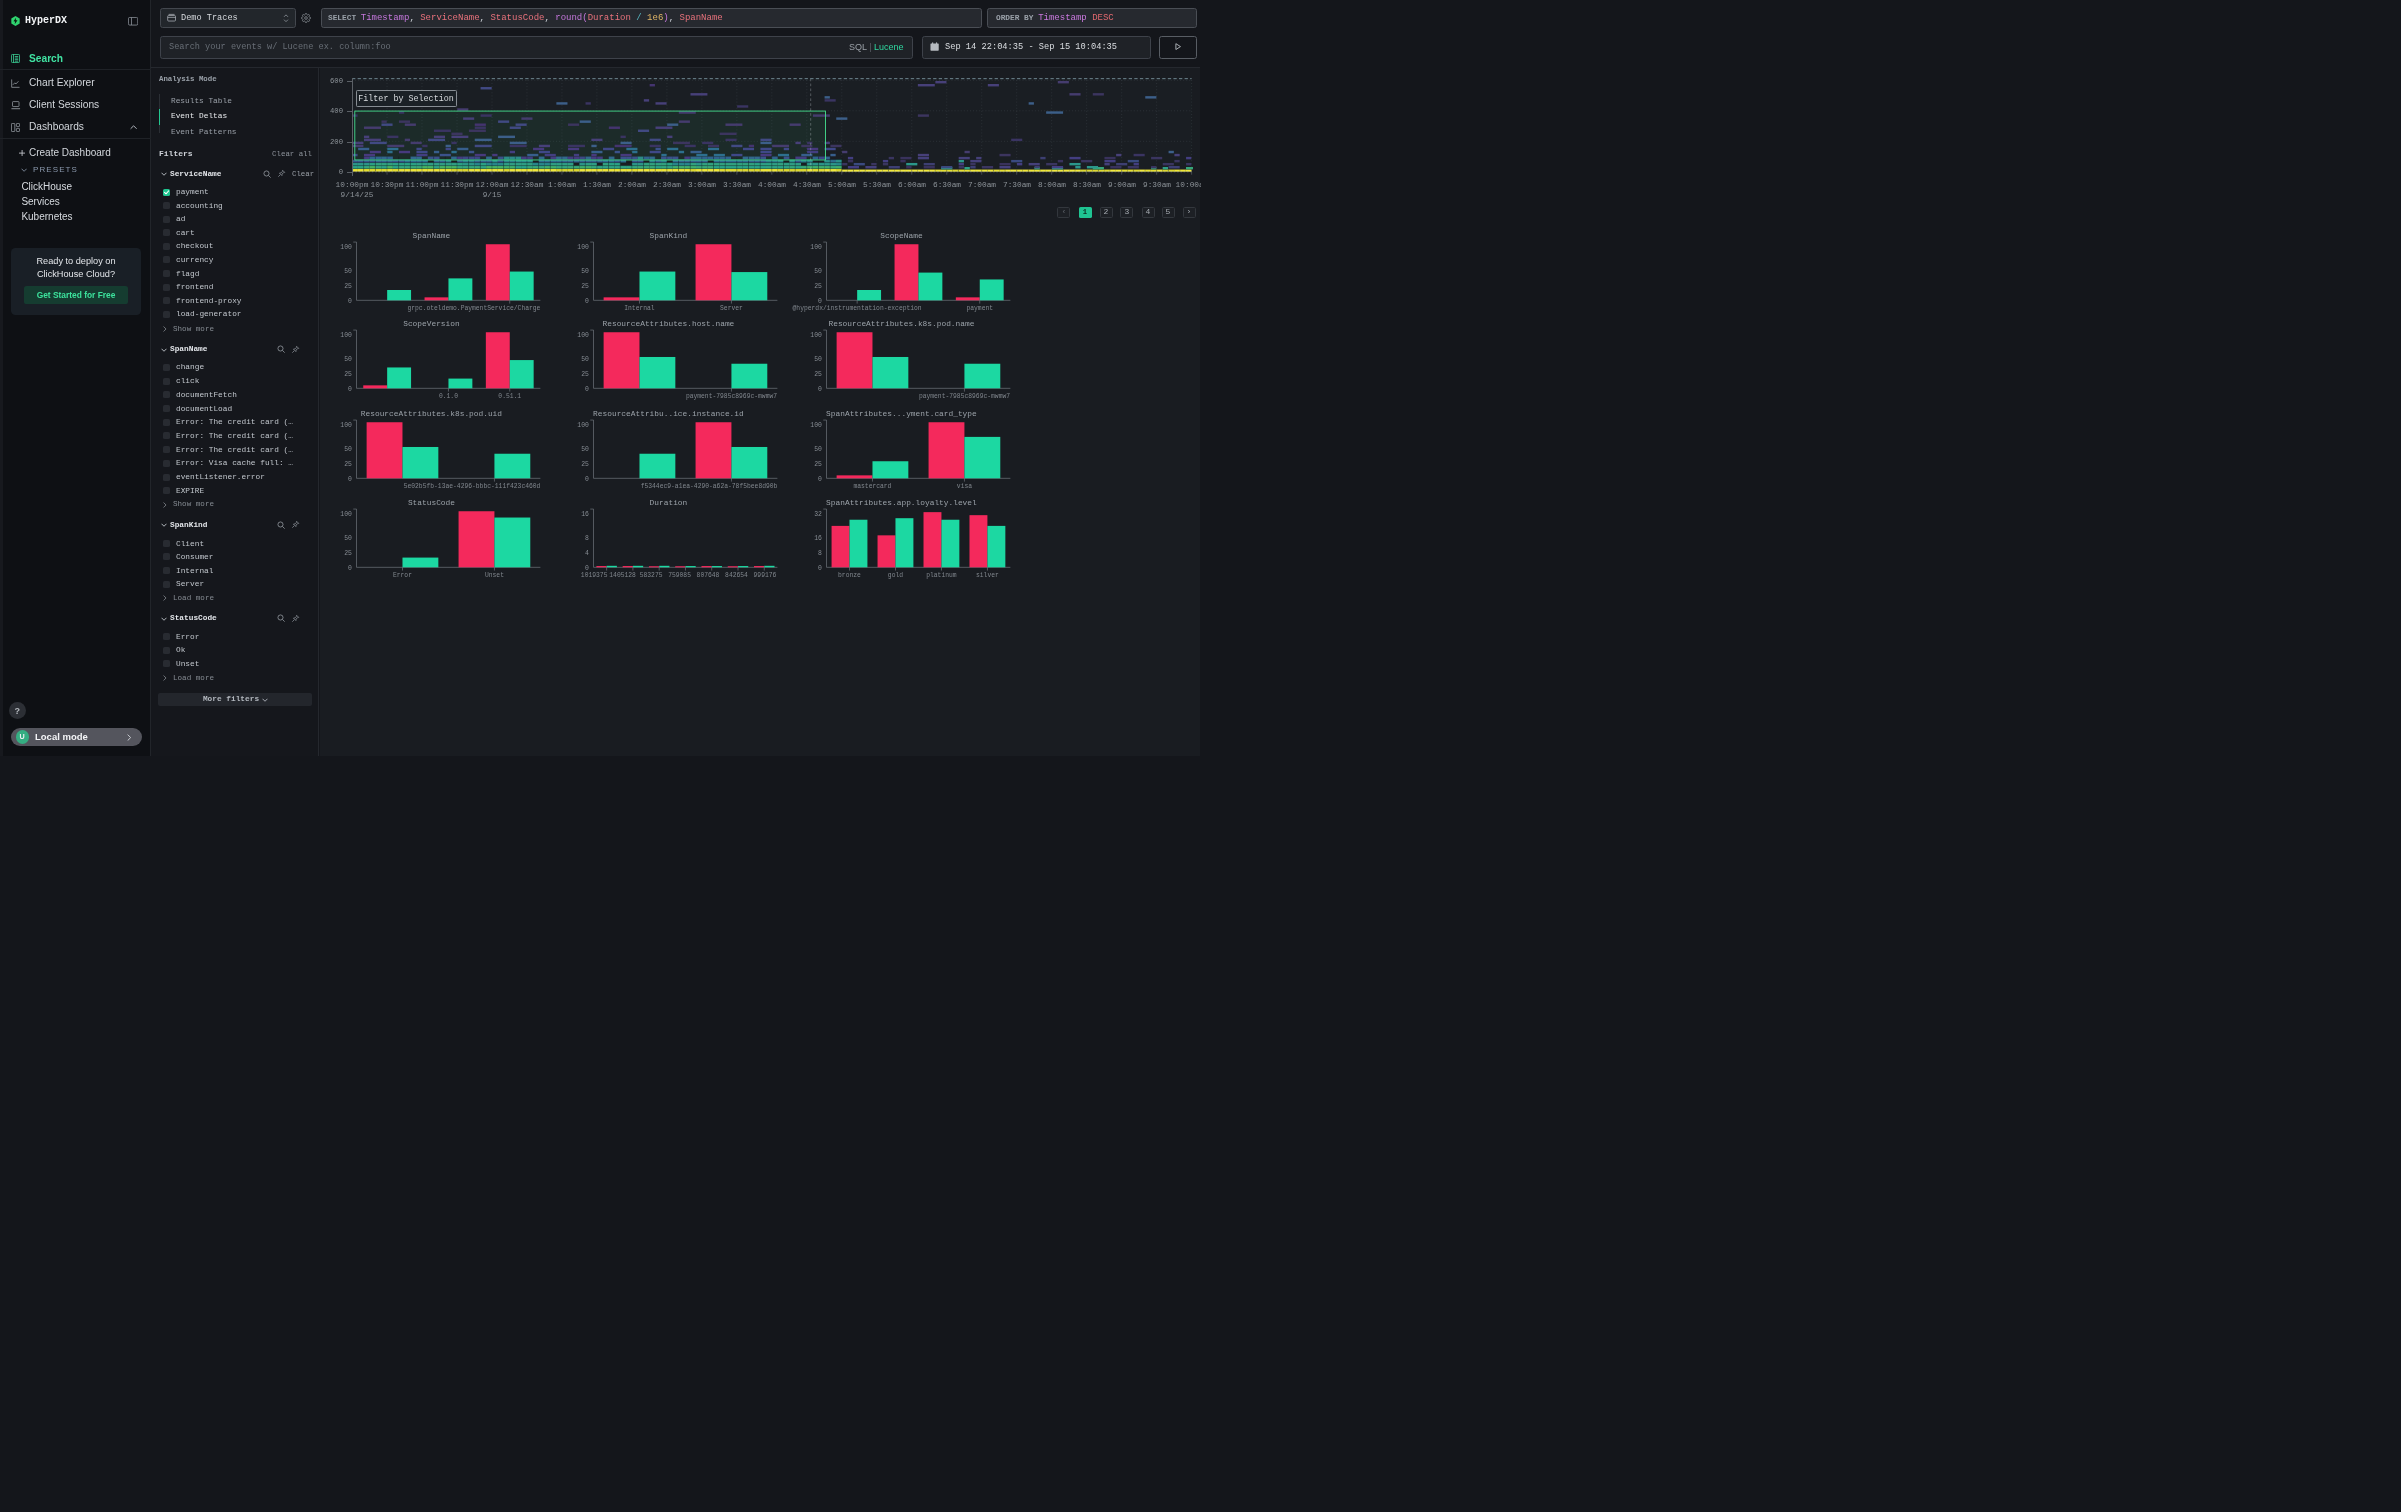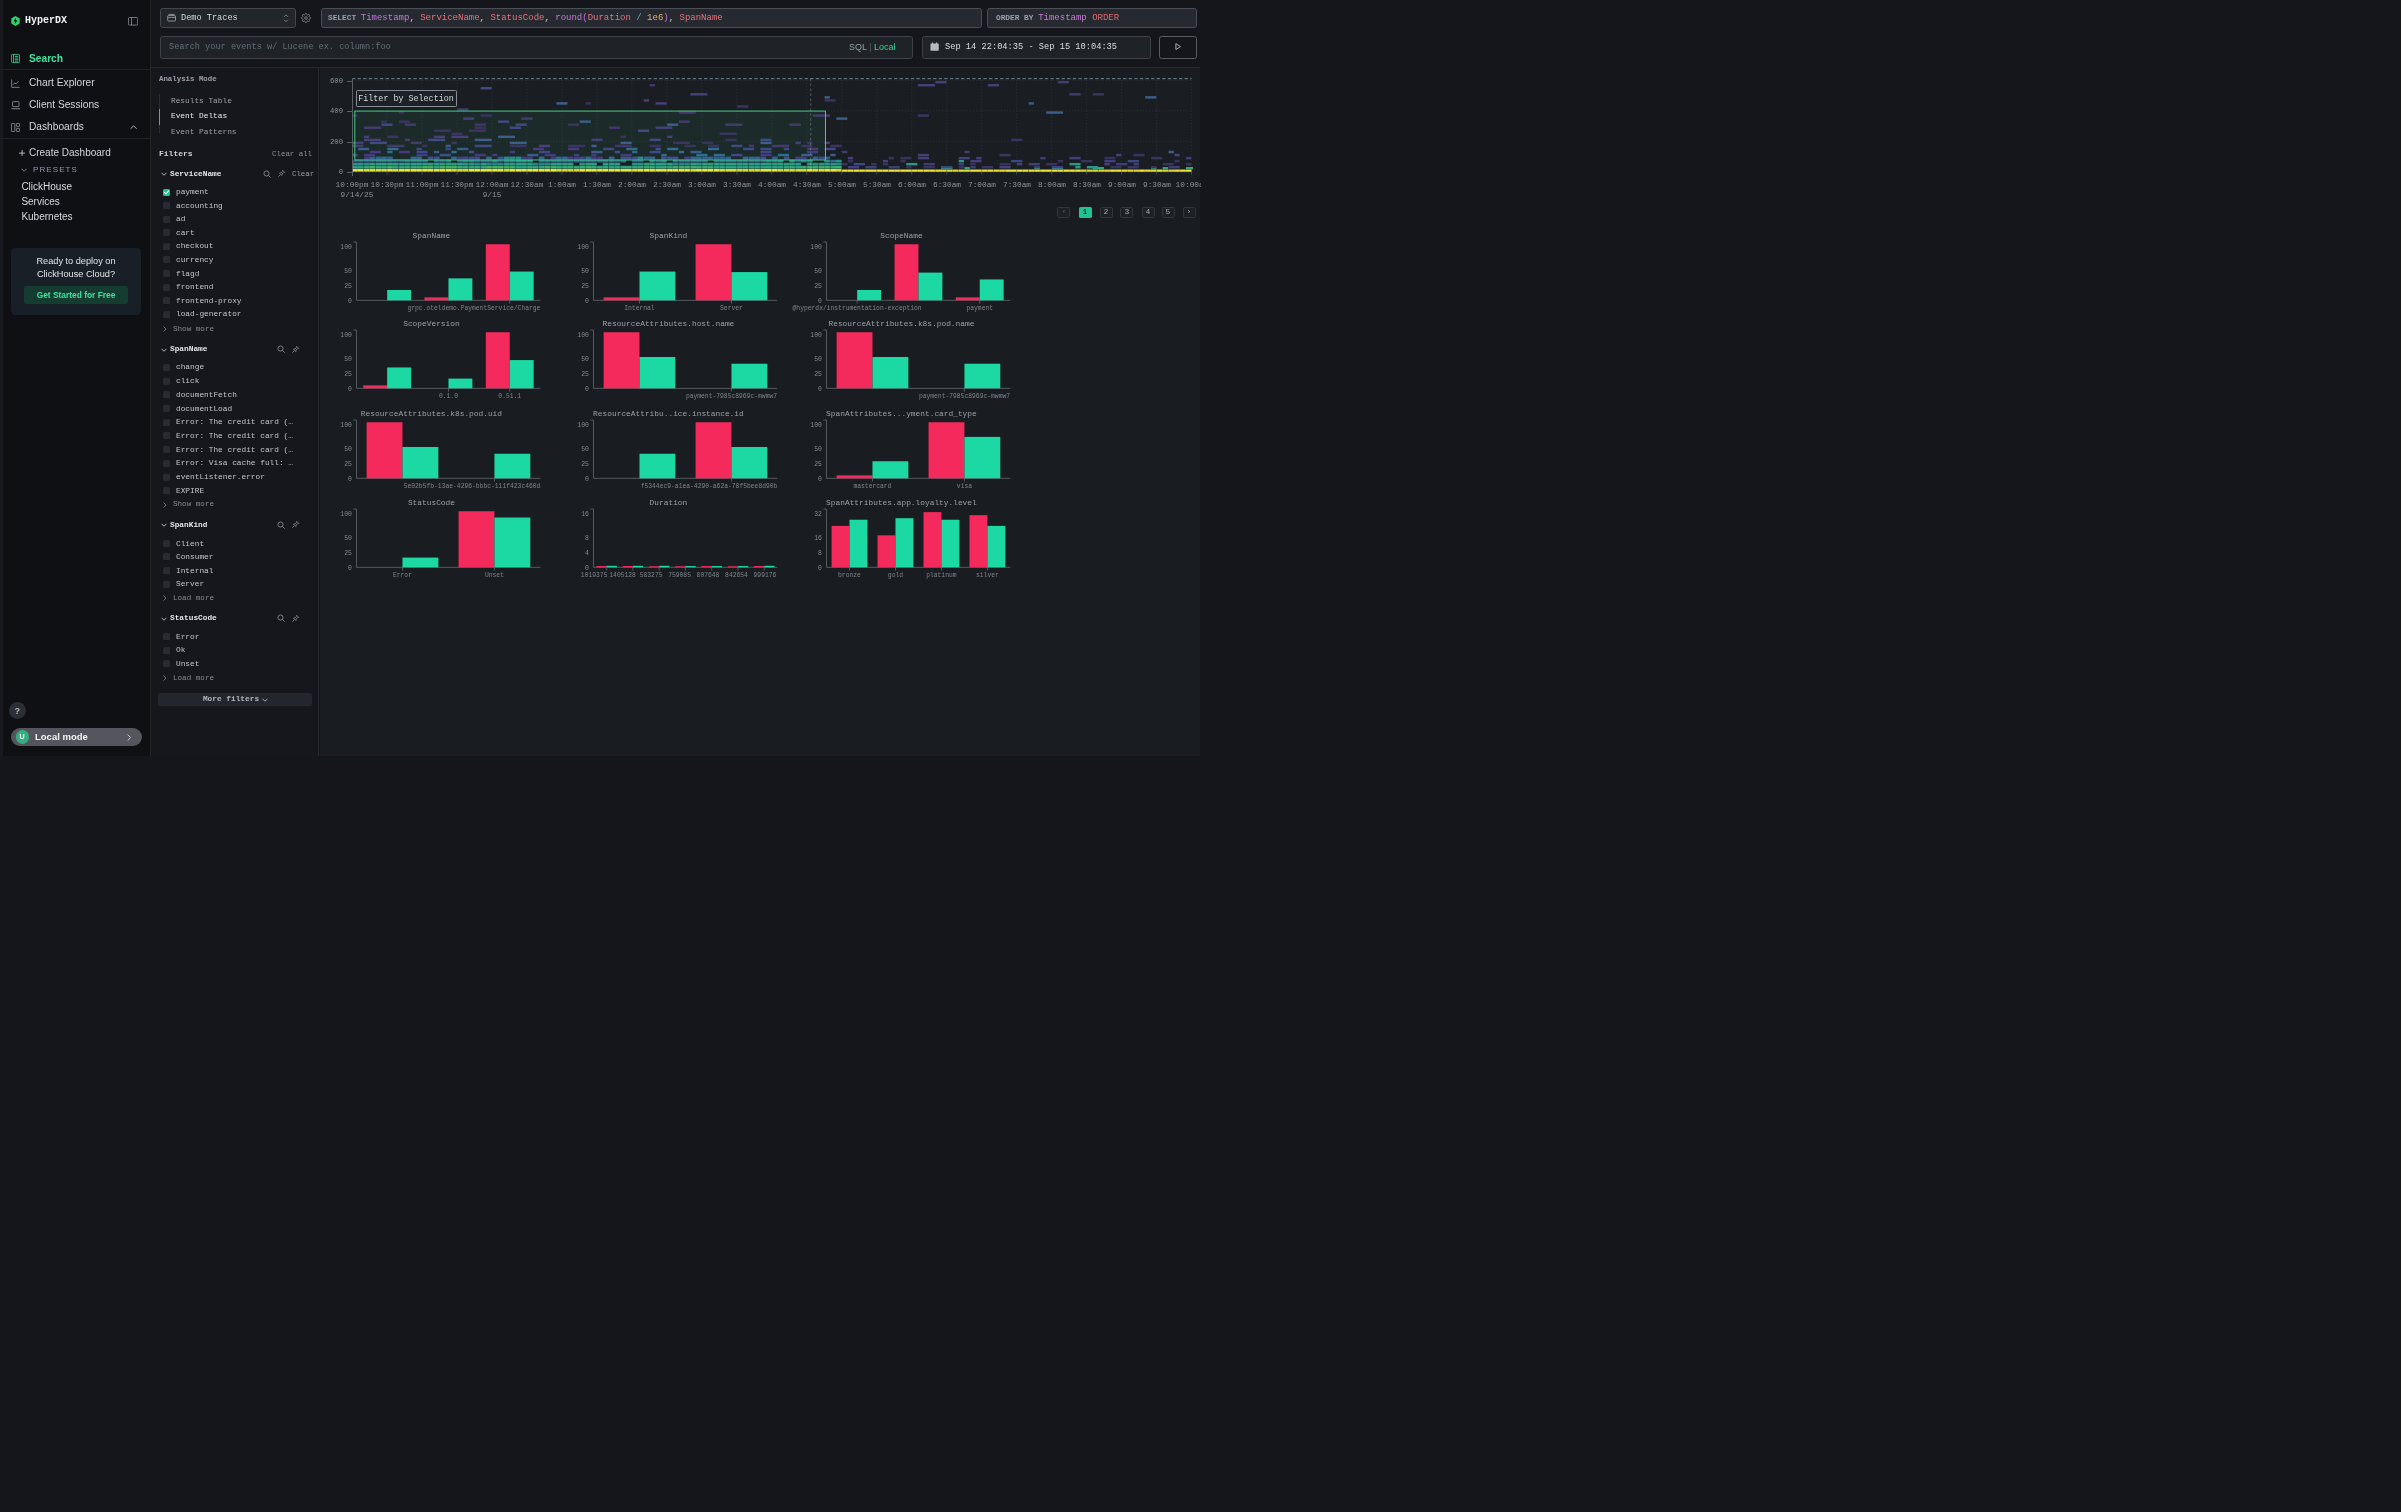--- a/index.html
+++ b/index.html
@@ -94,24 +94,24 @@
       <path d="M1.5 5 L5 1.5 L8.5 5"></path>
     <path d="M1.5 10 L5 13.5 L8.5 10"></path>
     </svg>
 <svg class="abs" style="left:301px;top:13px" width="10" height="10" viewBox="0 0 24 24" fill="none" stroke="#8e949b" stroke-width="1.8">
       <circle cx="12" cy="12" r="3.2"></circle>
       <path d="M19.4 15a1.65 1.65 0 0 0 .33 1.82l.06.06a2 2 0 0 1-2.83 2.83l-.06-.06a1.65 1.65 0 0 0-1.82-.33 1.65 1.65 0 0 0-1 1.51V21a2 2 0 0 1-4 0v-.09A1.65 1.65 0 0 0 9 19.4a1.65 1.65 0 0 0-1.82.33l-.06.06a2 2 0 0 1-2.83-2.83l.06-.06a1.65 1.65 0 0 0 .33-1.82 1.65 1.65 0 0 0-1.51-1H3a2 2 0 0 1 0-4h.09A1.65 1.65 0 0 0 4.6 9a1.65 1.65 0 0 0-.33-1.82l-.06-.06a2 2 0 0 1 2.83-2.83l.06.06a1.65 1.65 0 0 0 1.82.33H9a1.65 1.65 0 0 0 1-1.51V3a2 2 0 0 1 4 0v.09a1.65 1.65 0 0 0 1 1.51 1.65 1.65 0 0 0 1.82-.33l.06-.06a2 2 0 0 1 2.83 2.83l-.06.06a1.65 1.65 0 0 0-.33 1.82V9a1.65 1.65 0 0 0 1.51 1H21a2 2 0 0 1 0 4h-.09a1.65 1.65 0 0 0-1.51 1z"></path>
     </svg>
 <div class="ibox" style="left:321px;top:8.2px;width:661px;height:19.4px;background:#26292f;border-color:#4a4e55;"></div>
 <div class="lbl mono" style="left:328px;top:18px;line-height:0;font-size:9px;color:#c9ced4;font-weight:400;z-index:6;"><span style="color:#9aa1a9;font-weight:700;font-size:7.8px">SELECT&nbsp;</span><span style="color:#c678dd">Timestamp</span><span style="color:#c9ced4">, </span><span style="color:#e8727c">ServiceName</span><span style="color:#c9ced4">, </span><span style="color:#e8727c">StatusCode</span><span style="color:#c9ced4">, </span><span style="color:#c678dd">round(</span><span style="color:#e8727c">Duration</span><span style="color:#56b6c2"> / </span><span style="color:#e0b566">1e6</span><span style="color:#c678dd">)</span><span style="color:#c9ced4">, </span><span style="color:#e8727c">SpanName</span></div>
 <div class="ibox" style="left:987px;top:8.2px;width:210px;height:19.4px;background:#26292f;border-color:#4a4e55;"></div>
-<div class="lbl mono" style="left:996px;top:18px;line-height:0;font-size:9px;color:#c9ced4;font-weight:400;z-index:6;"><span style="color:#9aa1a9;font-weight:700;font-size:7.8px">ORDER BY&nbsp;</span><span style="color:#cb7ae0">Timestamp </span><span style="color:#e2696f">ORDER</span></div>
+<div class="lbl mono" style="left:996px;top:18px;line-height:0;font-size:9px;color:#c9ced4;font-weight:400;z-index:6;"><span style="color:#9aa1a9;font-weight:700;font-size:7.8px">ORDER BY&nbsp;</span><span style="color:#cb7ae0">Timestamp </span><span style="color:#e2696f">DESC</span></div>
 <div class="ibox row2box" style="left:160px;top:36px;width:753px;height:23px;"></div>
 <div class="lbl mono" style="left:169px;top:47px;line-height:0;font-size:8.6px;color:#686e76;font-weight:400;z-index:6;">Search your events w/ Lucene ex. column:foo</div>
-<div class="lbl sans" style="left:849px;top:47px;line-height:0;font-size:9px;color:#9aa0a7;font-weight:400;z-index:6;"><span style="color:#9aa0a7">SQL</span> <span style="color:#5a5f66">|</span> <span style="color:#2fd79f">Local</span></div>
+<div class="lbl sans" style="left:849px;top:47px;line-height:0;font-size:9px;color:#9aa0a7;font-weight:400;z-index:6;"><span style="color:#9aa0a7">SQL</span> <span style="color:#5a5f66">|</span> <span style="color:#2fd79f">Lucene</span></div>
 <div class="ibox row2box" style="left:922px;top:36px;width:229px;height:23px;"></div>
 <svg class="abs" style="left:930px;top:42px;z-index:6" width="9.2" height="9.2" viewBox="0 0 20 20" fill="#b6bac0">
       <rect x="1" y="3" width="18" height="16" rx="1.5"></rect>
     <rect x="4.5" y="0.5" width="2.5" height="4.5" rx="1"></rect>
     <rect x="13" y="0.5" width="2.5" height="4.5" rx="1"></rect>
     </svg>
 <div class="lbl mono" style="left:945px;top:47px;line-height:0;font-size:8.7px;color:#dcdfe3;font-weight:400;z-index:6;">Sep 14 22:04:35 - Sep 15 10:04:35</div>
 <div class="abs" style="left:1159px;top:36px;width:38px;height:23px;border:0.7px solid #585d64;border-radius:2.6px;"></div>
 <svg class="abs" style="left:1175px;top:43px" width="6.2" height="7.2" viewBox="0 0 11 13" fill="none" stroke="#c3c7cc" stroke-width="1.5">
     <path d="M1.5 1.2 L9.8 6.5 L1.5 11.8 Z"></path>

